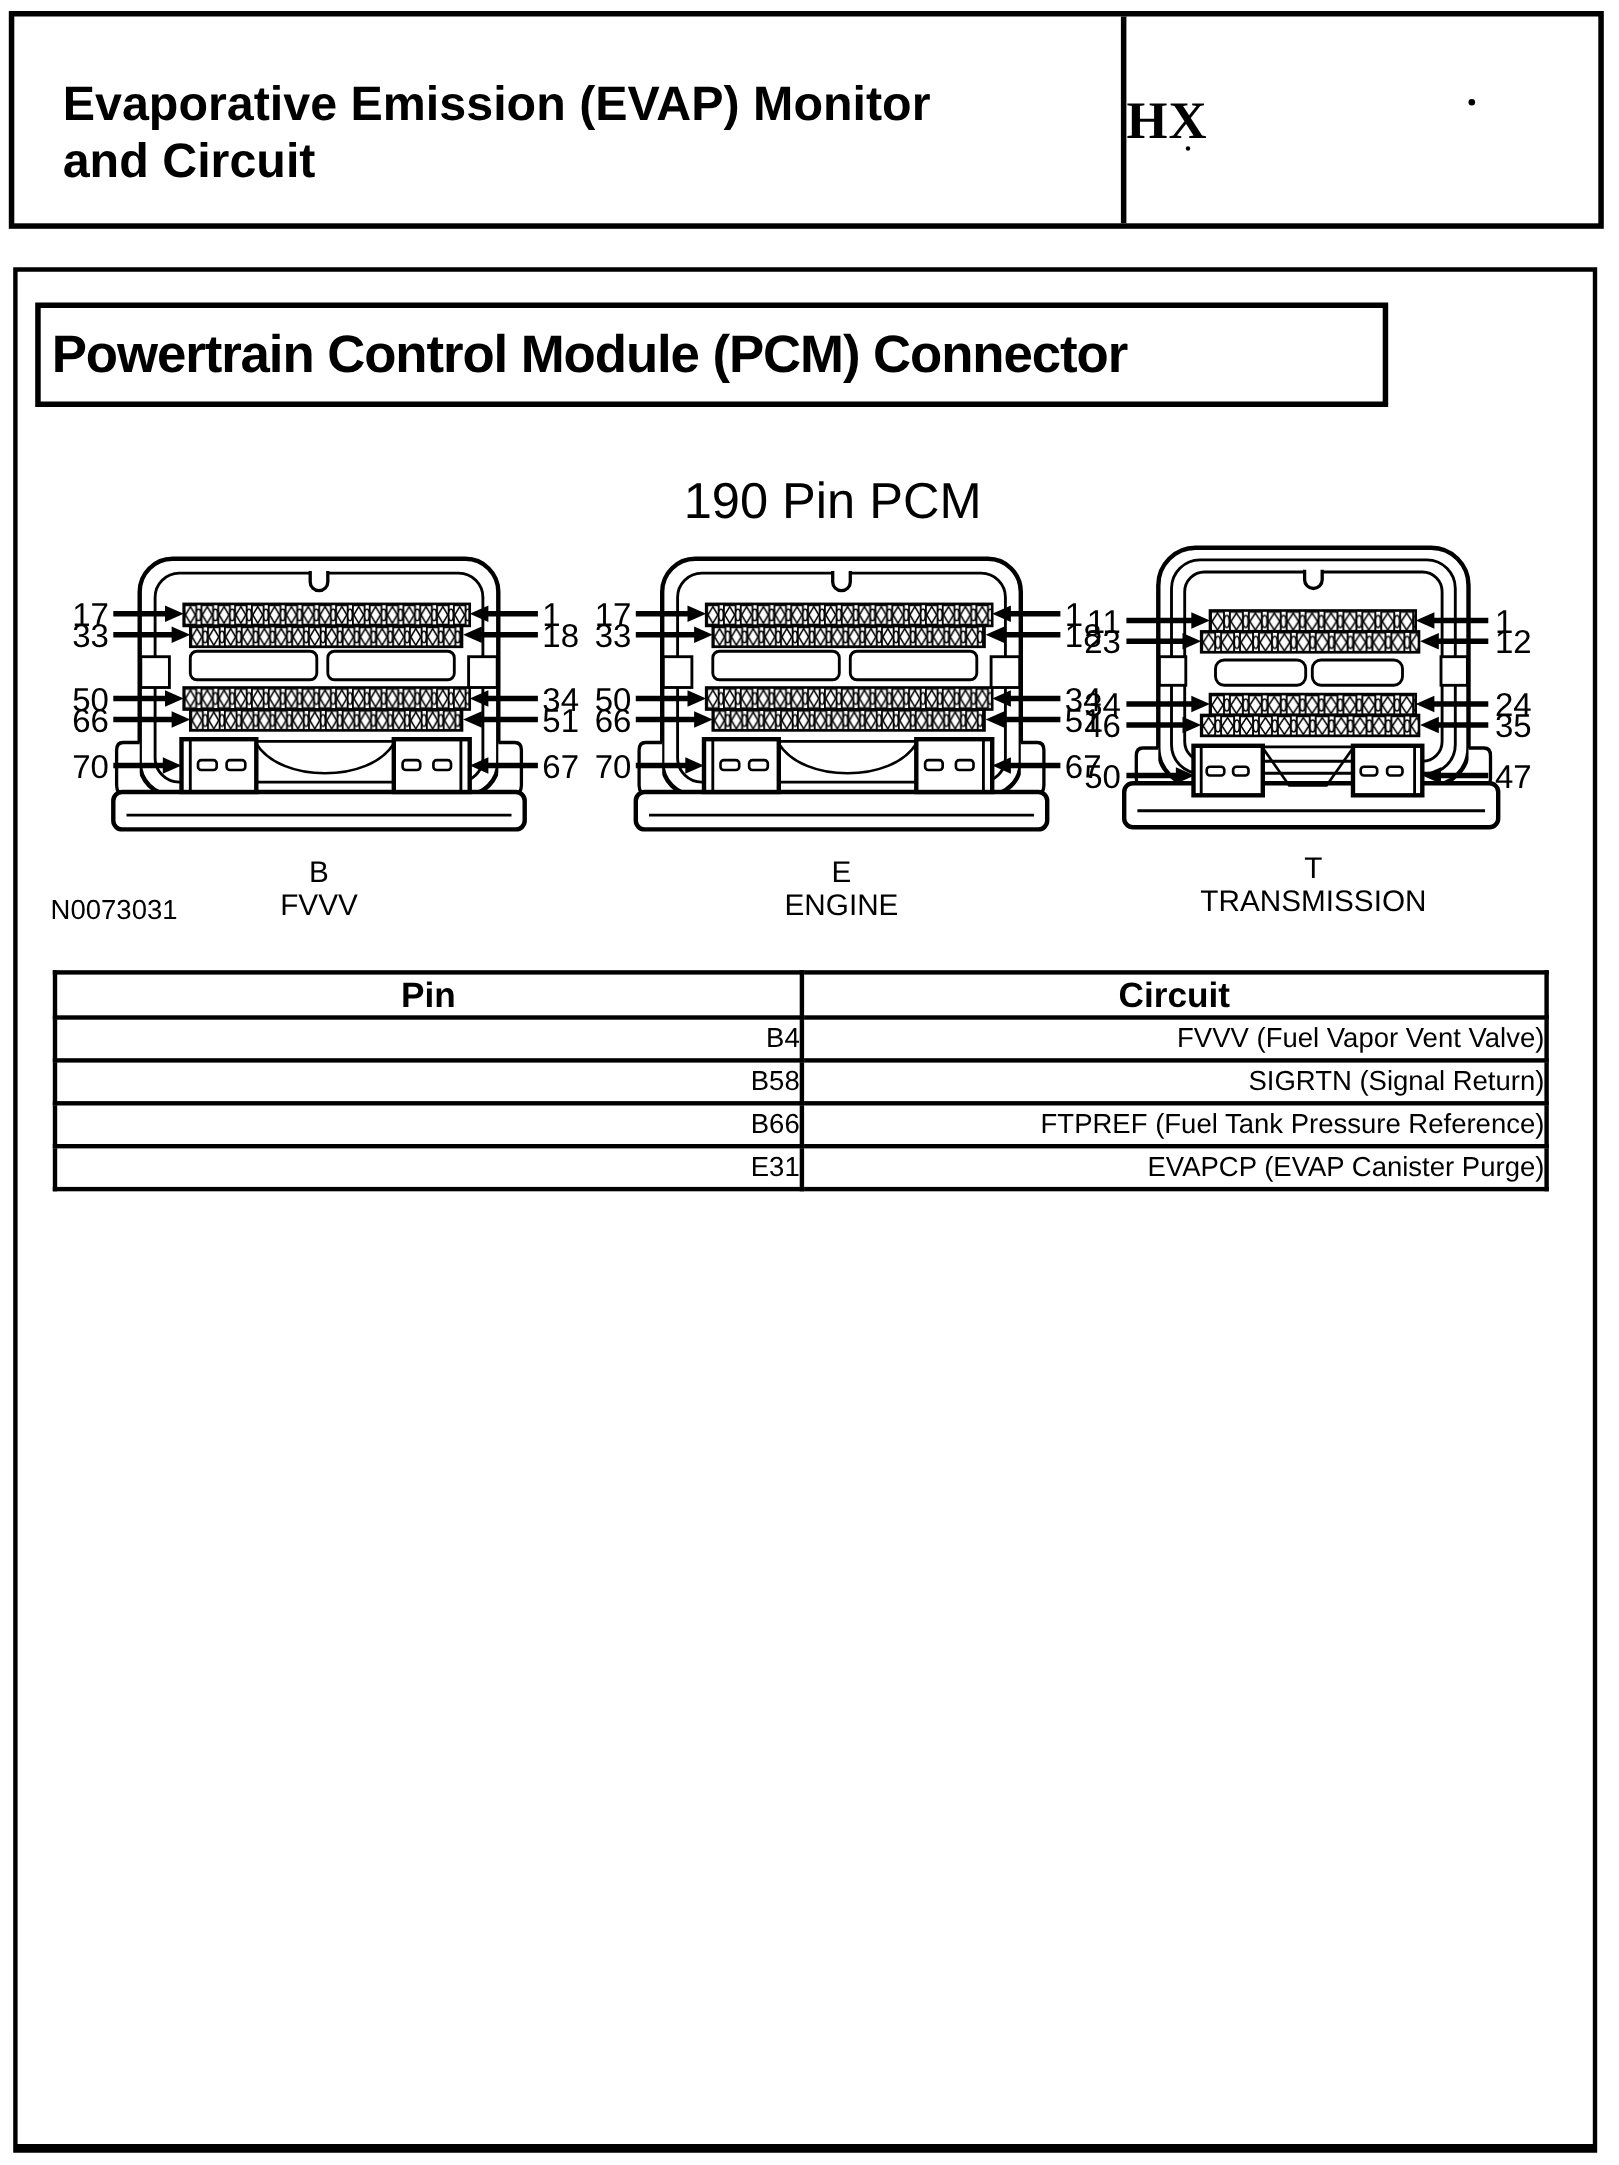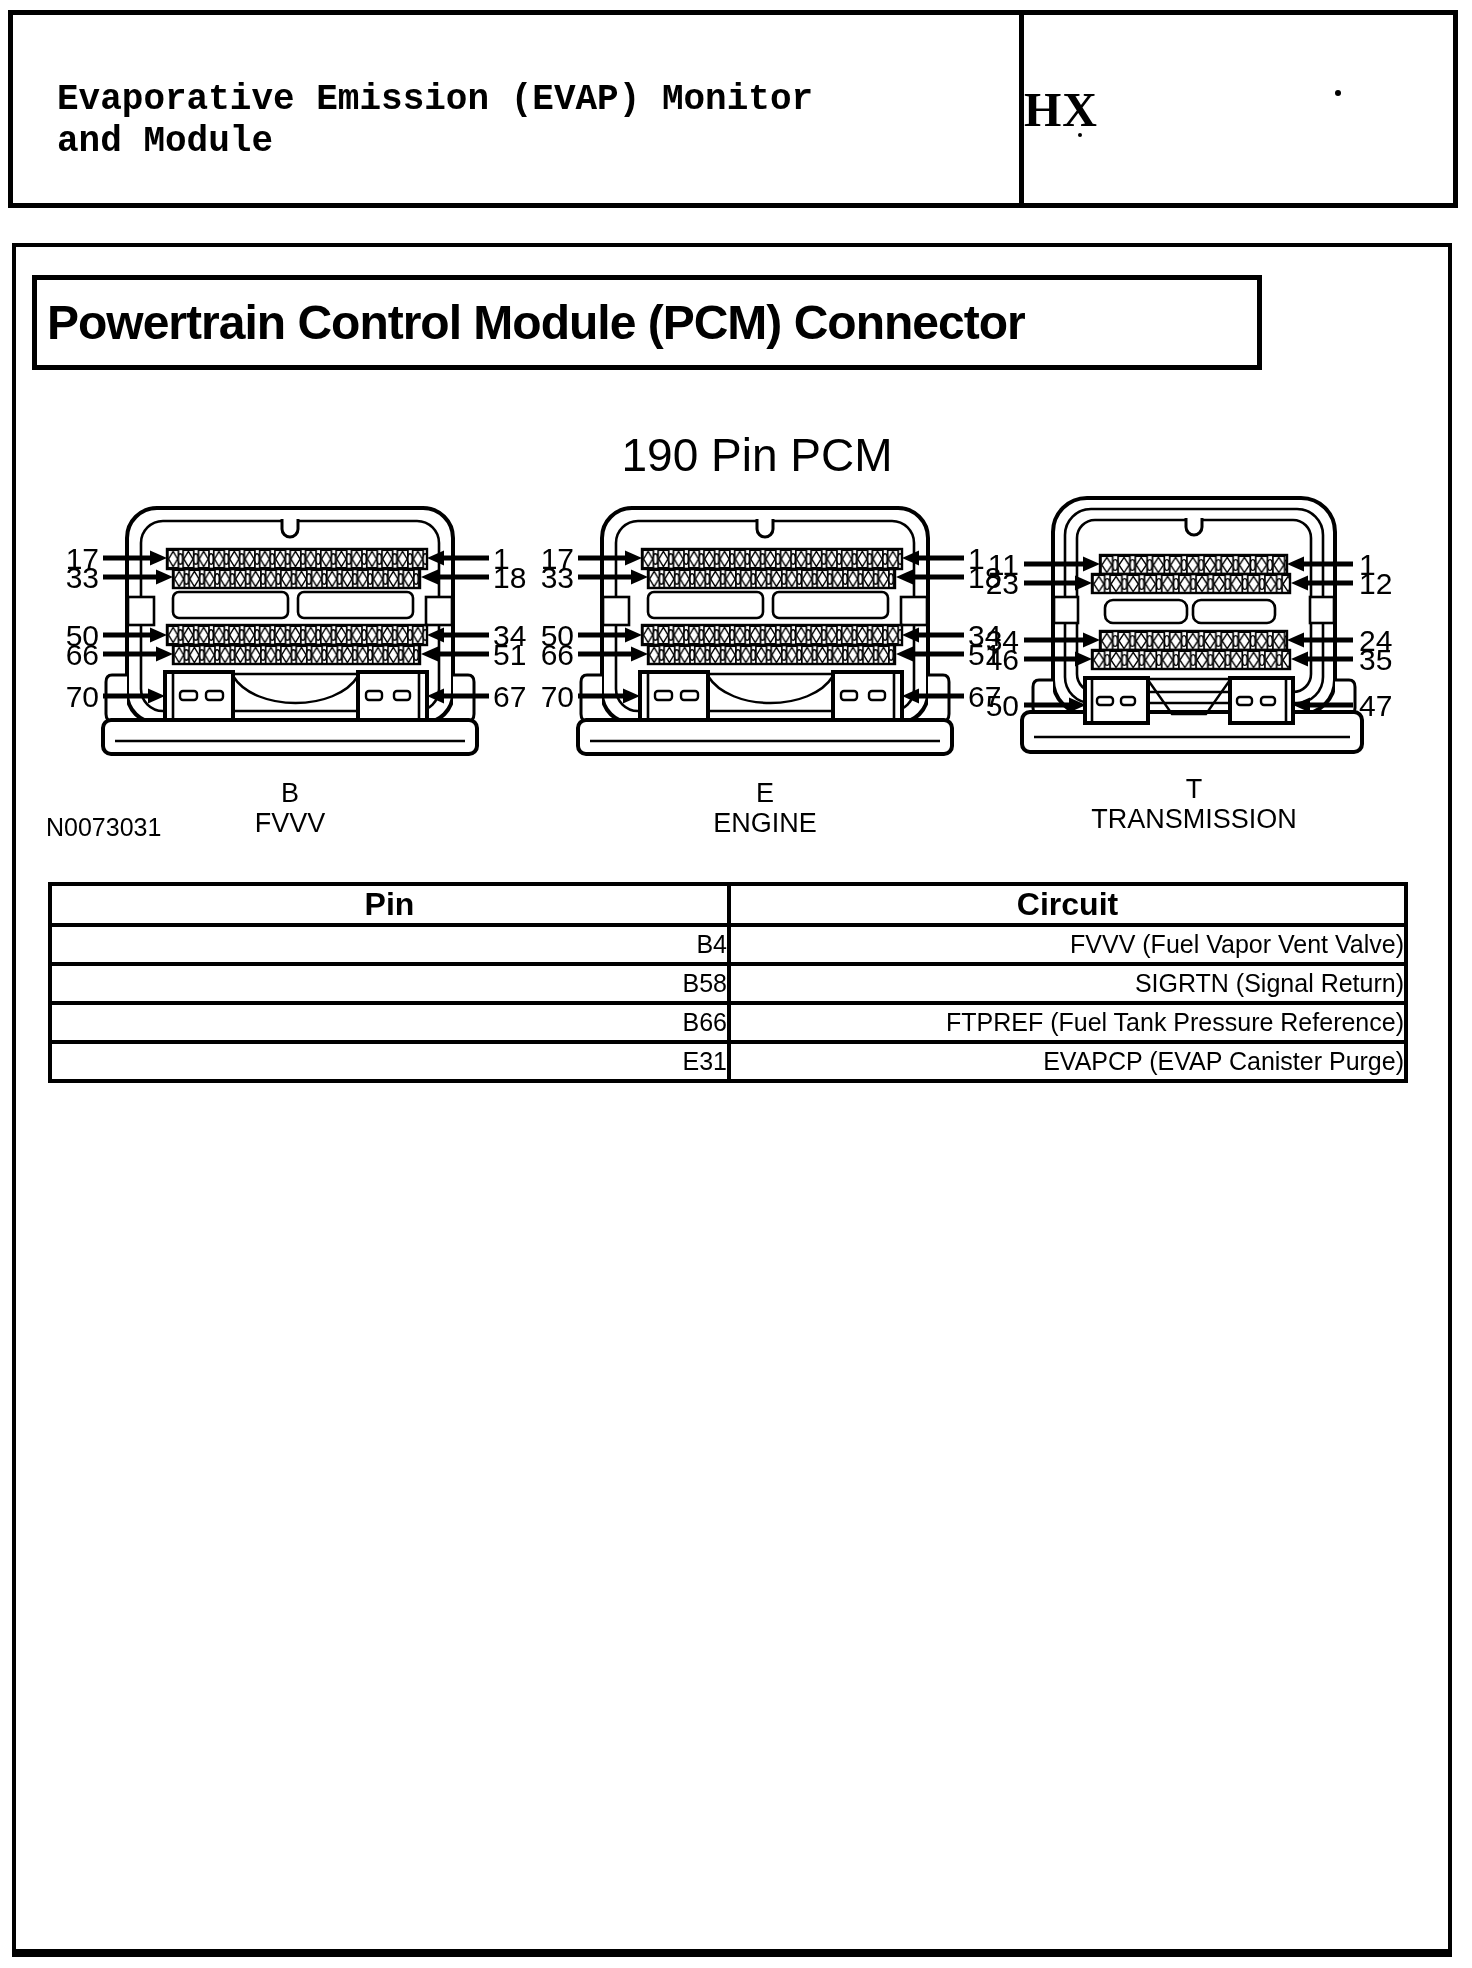--- a/index.html
+++ b/index.html
@@ -3,21 +3,21 @@
 <meta charset="utf-8">
 <style>
   html,body{margin:0;padding:0;background:#fff;}
   #page{position:relative;width:1472px;height:1968px;background:#fff;color:#000;
         font-family:"Liberation Sans",sans-serif;overflow:hidden;}
 
   
   .header-box{position:absolute;left:8px;top:10px;width:1440px;height:188px;
               border:5px solid #000;display:flex;}
   .header-title-cell{width:1006px;display:flex;align-items:center;padding-left:44px;box-sizing:border-box;}
-  .header-title{font-family:Liberation Mono, monospace;font-weight:bold;font-size:36px;line-height:1.18;margin-top:24px;}
+  .header-title{font-family:Liberation Sans, sans-serif;font-weight:bold;font-size:44px;line-height:1.18;margin-top:24px;}
   .header-code-cell{flex:1;border-left:5px solid #000;display:flex;align-items:center;}
   .header-code{font-family:"Liberation Serif",serif;font-weight:bold;font-size:48px;letter-spacing:1px;}
 
   
   .main-box{position:absolute;left:12px;top:243px;width:1432px;height:1702px;
             border:4px solid #000;border-bottom:8px solid #000;}
 
   
   .figure-title-box{position:absolute;left:32px;top:275px;width:1230px;height:95px;
                     border:5px solid #000;display:flex;align-items:center;box-sizing:border-box;}
@@ -56,21 +56,21 @@
 </style>
 </head>
 <body>
 
 <div id="page">
 
   <div class="header-box">
     <div class="header-title-cell">
       <div class="header-title">
         <div>Evaporative Emission (EVAP) Monitor</div>
-        <div>and Module</div>
+        <div>and Circuit</div>
       </div>
     </div>
     <div class="header-code-cell">
       <span class="header-code">HX</span>
     </div>
   </div>
   <div class="speck" style="left:1335px;top:90px;width:6px;height:6px;"></div>
   <div class="speck" style="left:1078px;top:133px;width:4px;height:4px;"></div>
 
   <div class="main-box"></div>

